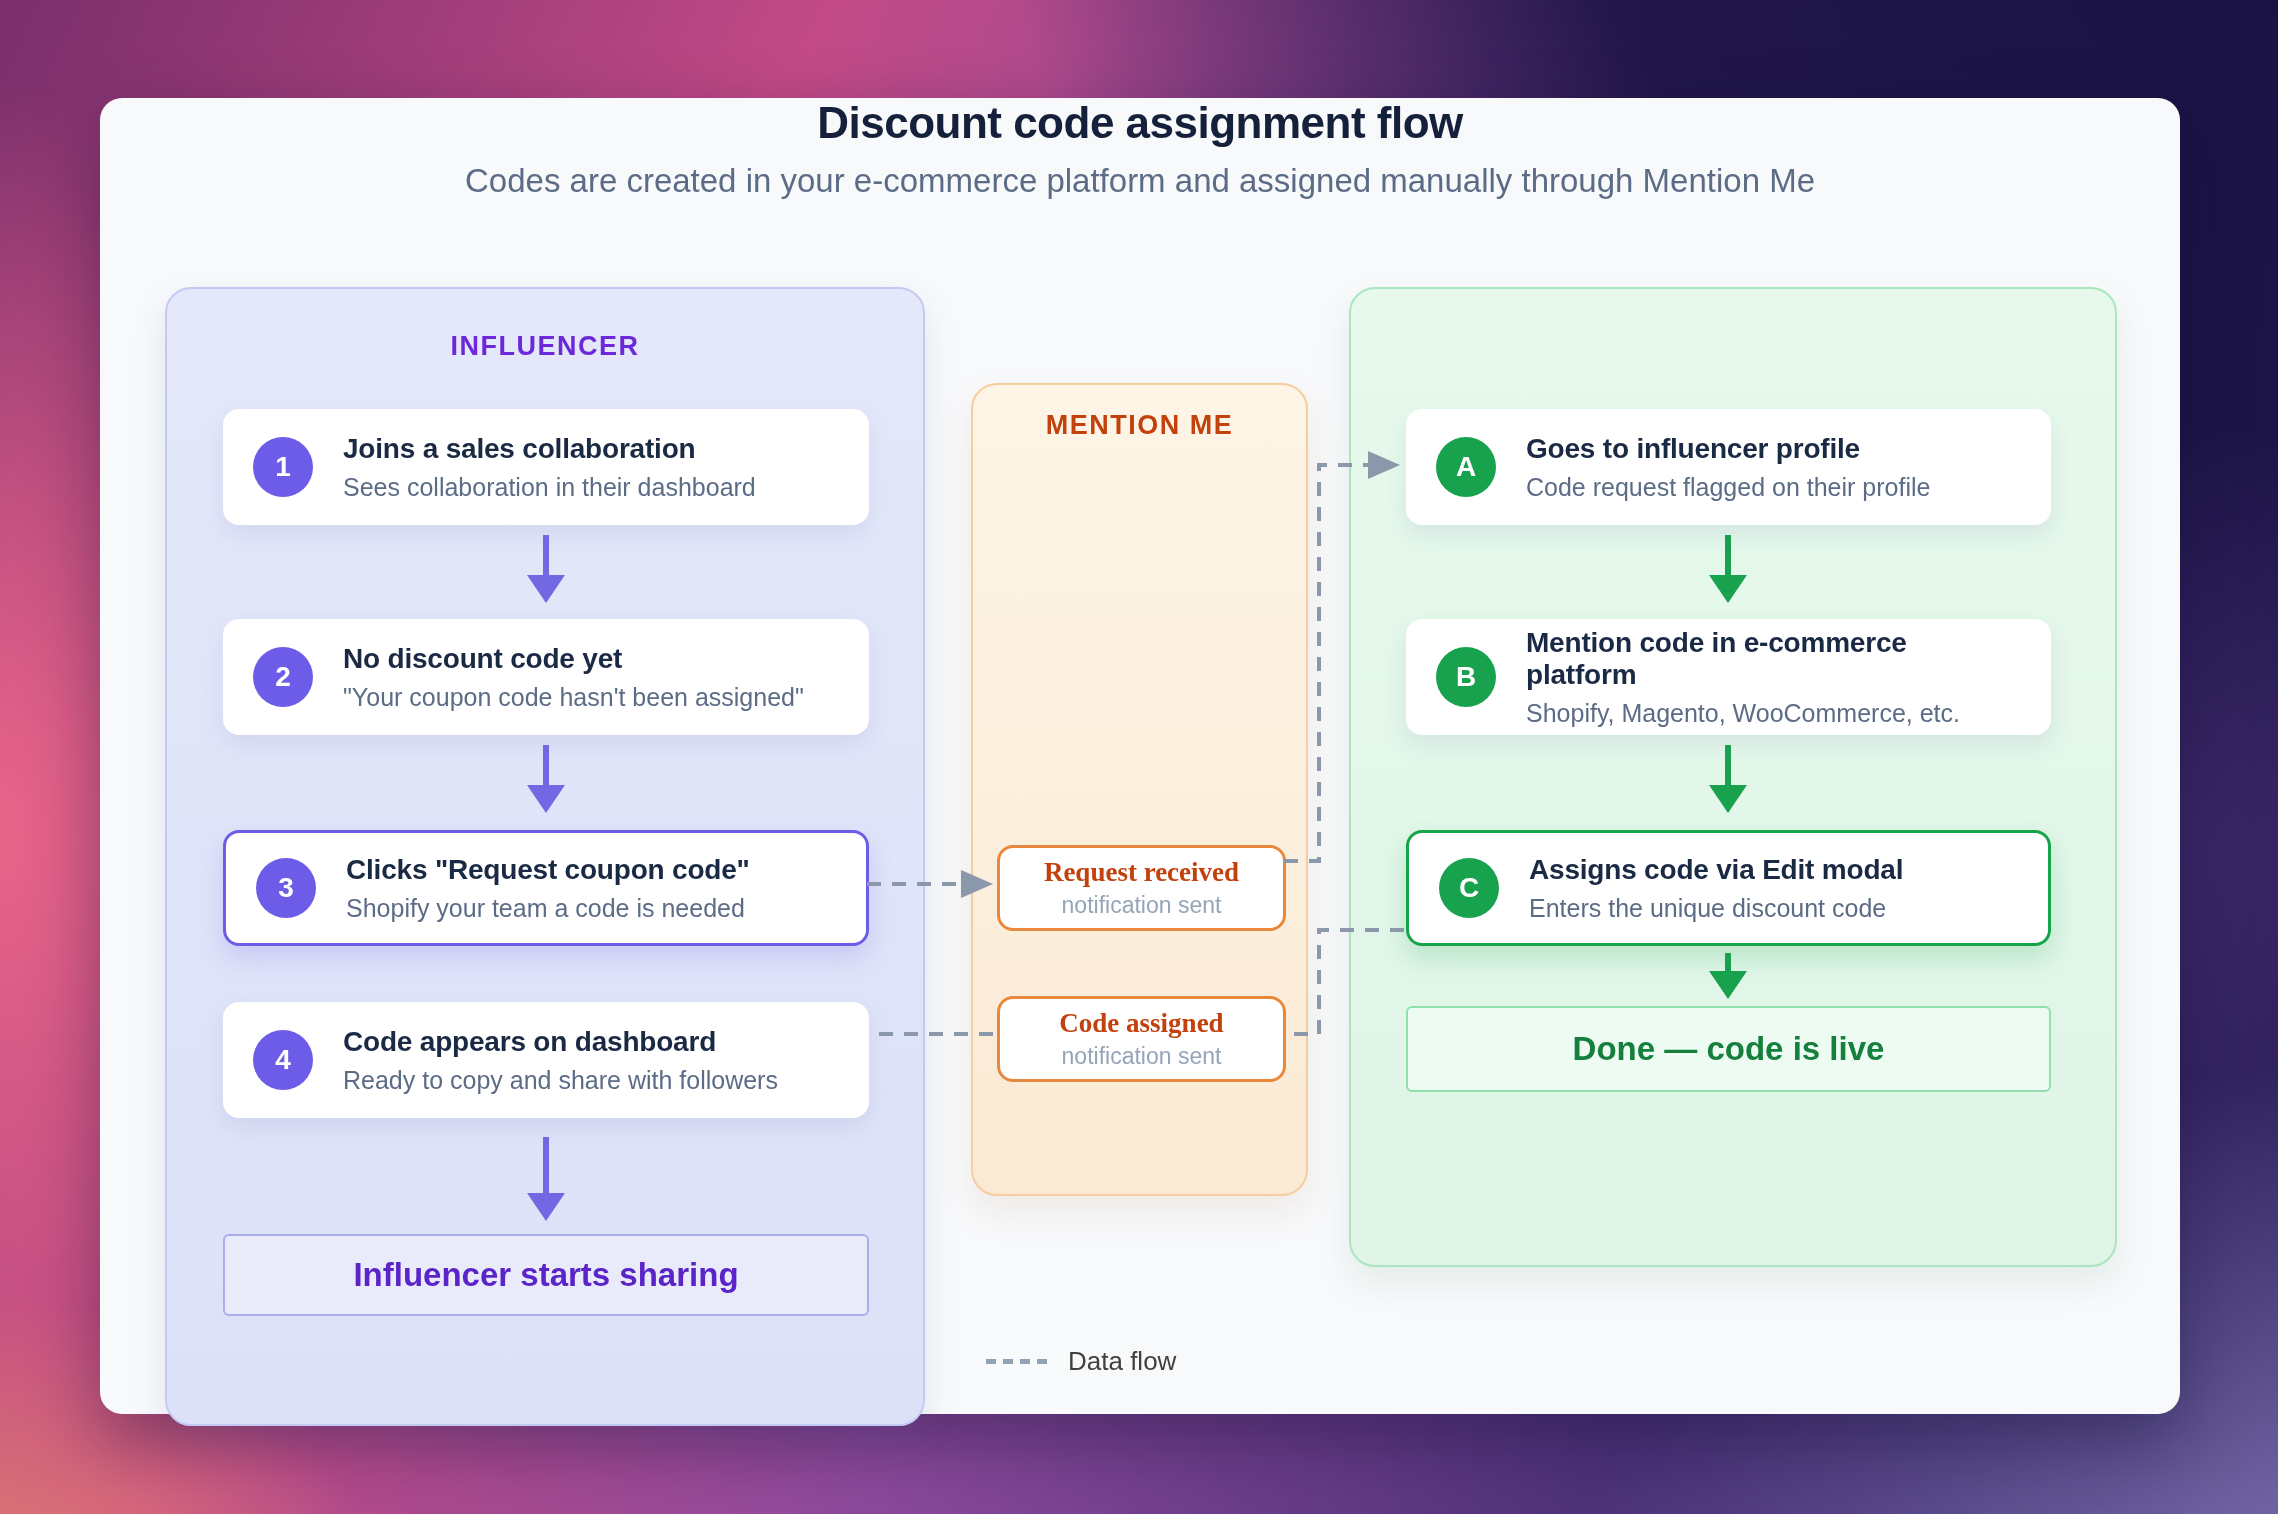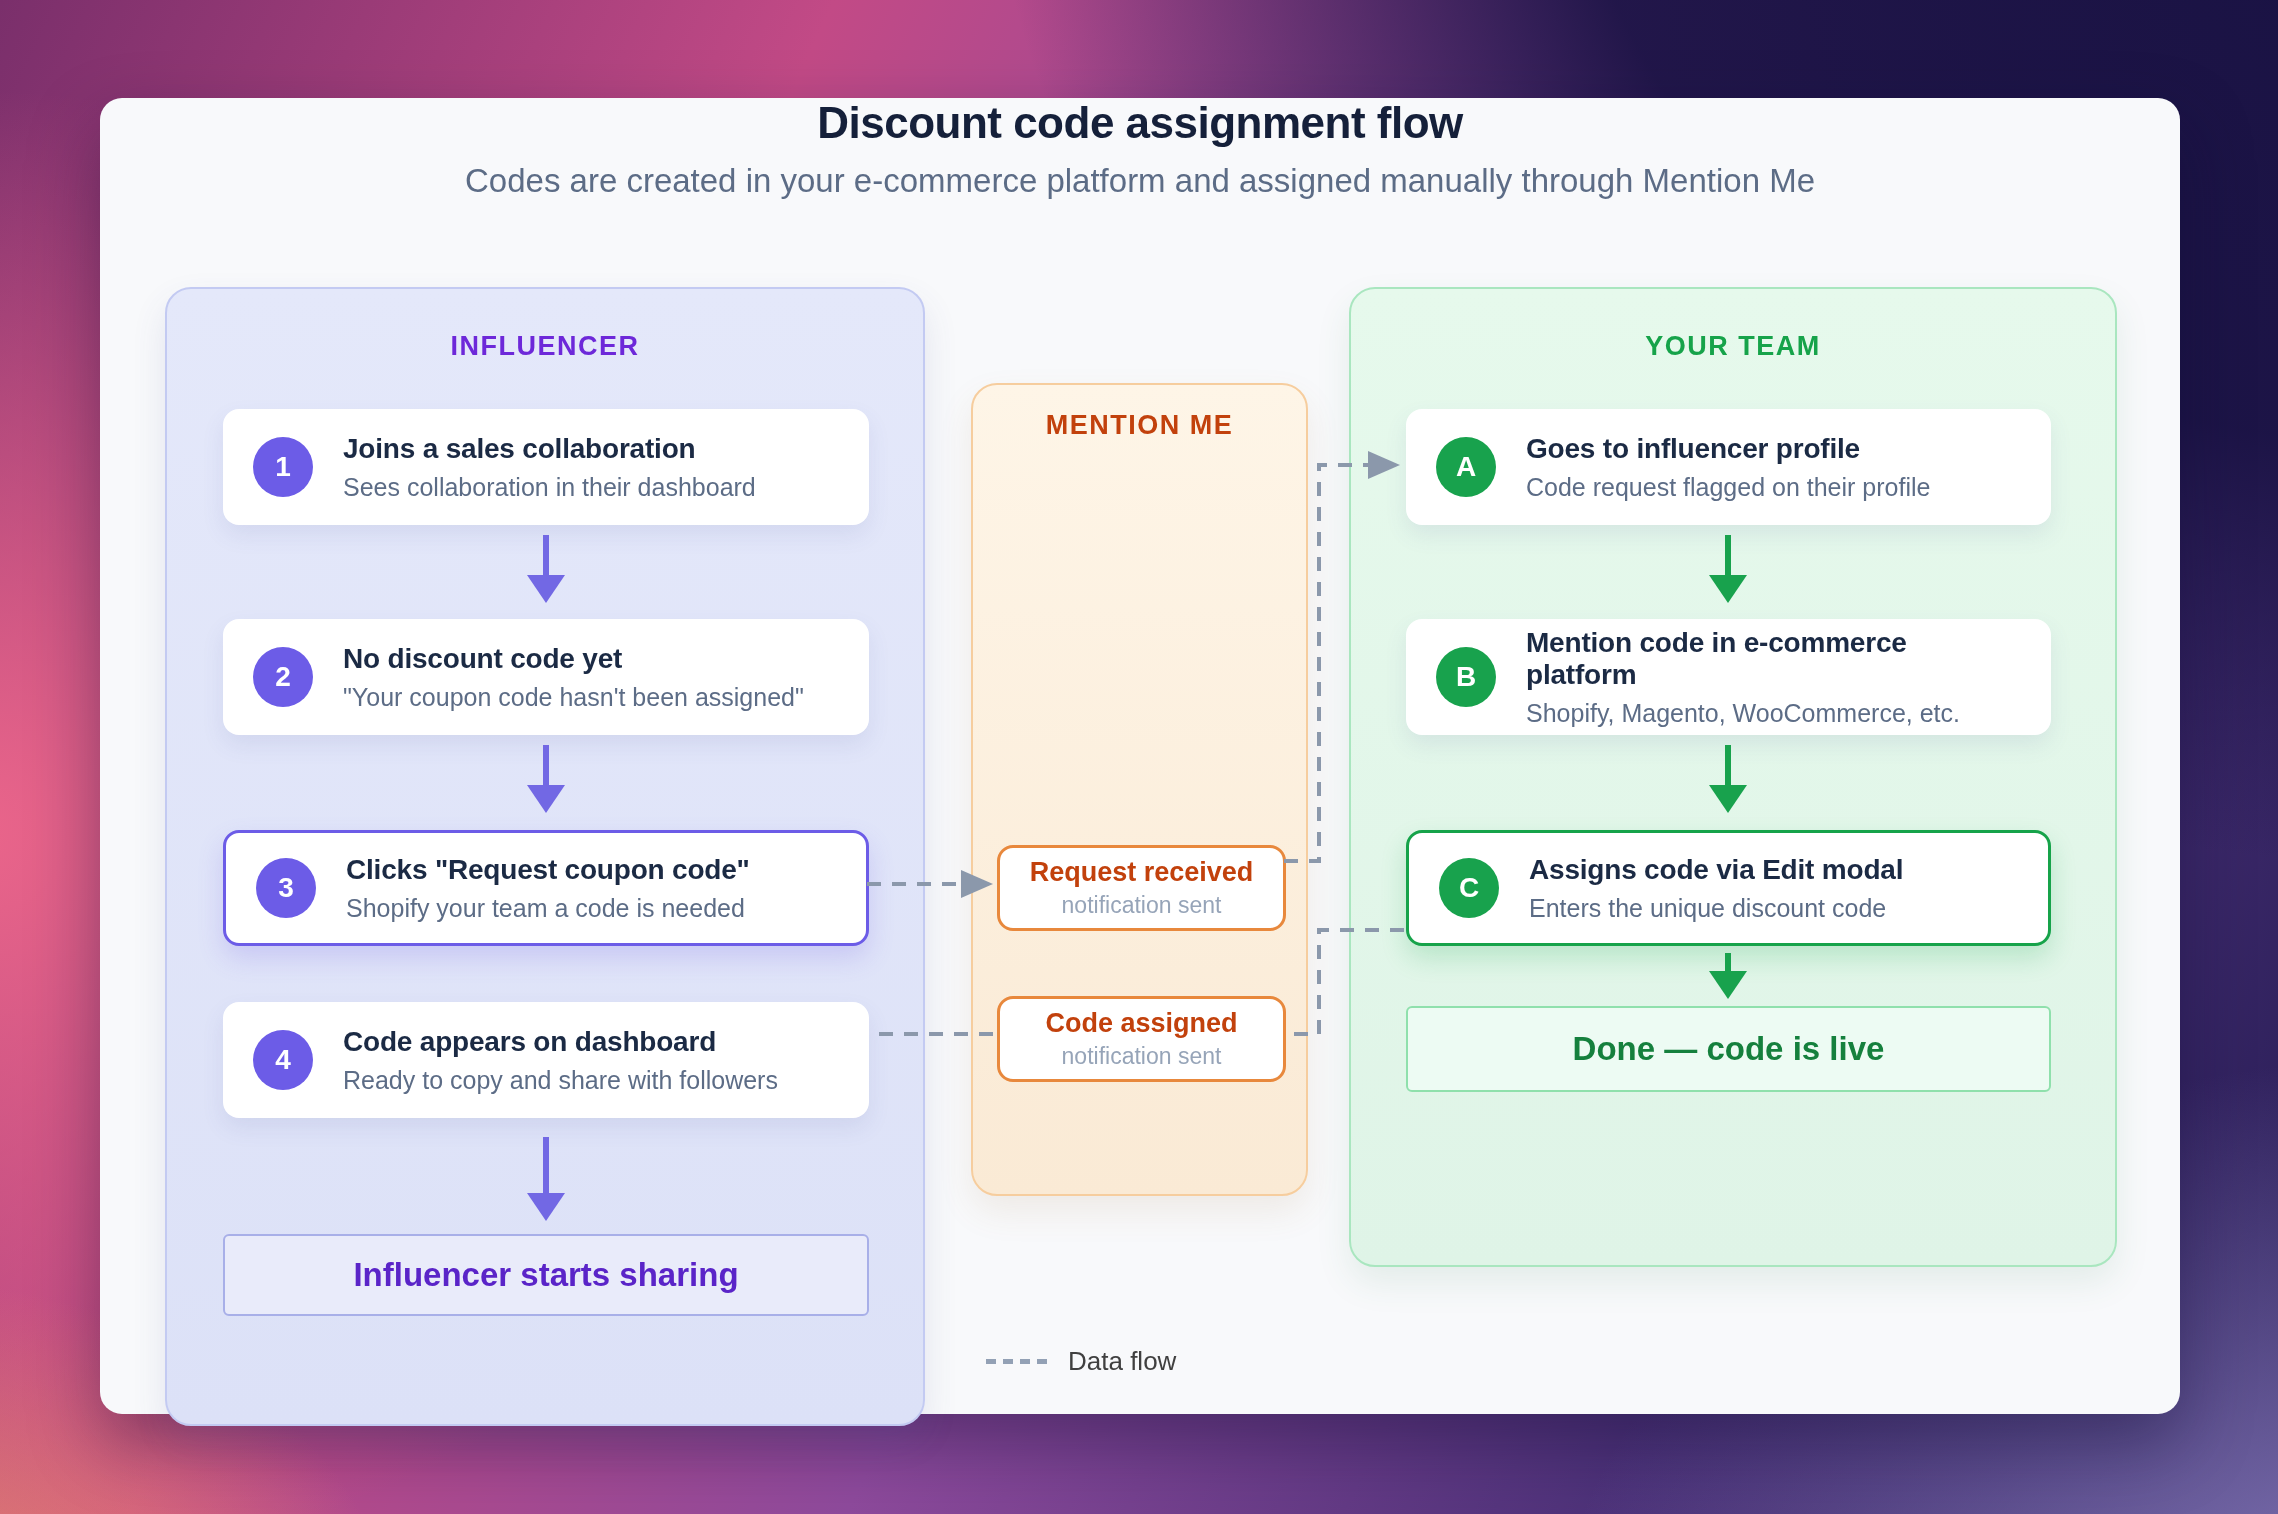--- a/index.html
+++ b/index.html
@@ -119,21 +119,21 @@
   .pill-green{
     left:55px;top:717px;width:645px;height:86px;
     background:#EDFBF3;border:2px solid #8FE0AC;color:var(--dark-green);
   }
   
   .event{
     position:absolute;left:24px;width:289px;height:86px;
     background:#FFFFFF;border:3px solid var(--accent-orange);border-radius:16px;
     display:flex;flex-direction:column;align-items:center;justify-content:center;
   }
-  .event-title{font-size:27px;font-weight:600;color:var(--heading-orange);}
+  .event-title{font-size:27px;font-weight:600;color:var(--heading-orange);font-family:Liberation Serif, serif;}
   .event-sub{font-size:23px;color:var(--faint);margin-top:4px;}
   
   .connectors{
     position:absolute;left:0;top:0;width:2080px;height:1316px;
     color:var(--connector);pointer-events:none;
   }
   
   .legend{
     position:absolute;left:886px;top:1248px;height:30px;
     display:flex;align-items:center;gap:20px;
@@ -205,21 +205,20 @@
         <span class="event-sub">notification sent</span>
       </div>
 
       <div class="event" style="top:611px">
         <span class="event-title">Code assigned</span>
         <span class="event-sub">notification sent</span>
       </div>
     </section>
 
     <section class="panel panel-team">
-      <h2 class="panel-heading">YOUR TEAM</h2>
 
       <article class="step" style="top:120px">
         <span class="badge badge-green">A</span>
         <span class="step-text">
           <span class="step-title">Goes to influencer profile</span>
           <span class="step-sub">Code request flagged on their profile</span>
         </span>
       </article>
 
       <span class="v-arrow arrow-green" style="top:246px;height:68px"></span>

